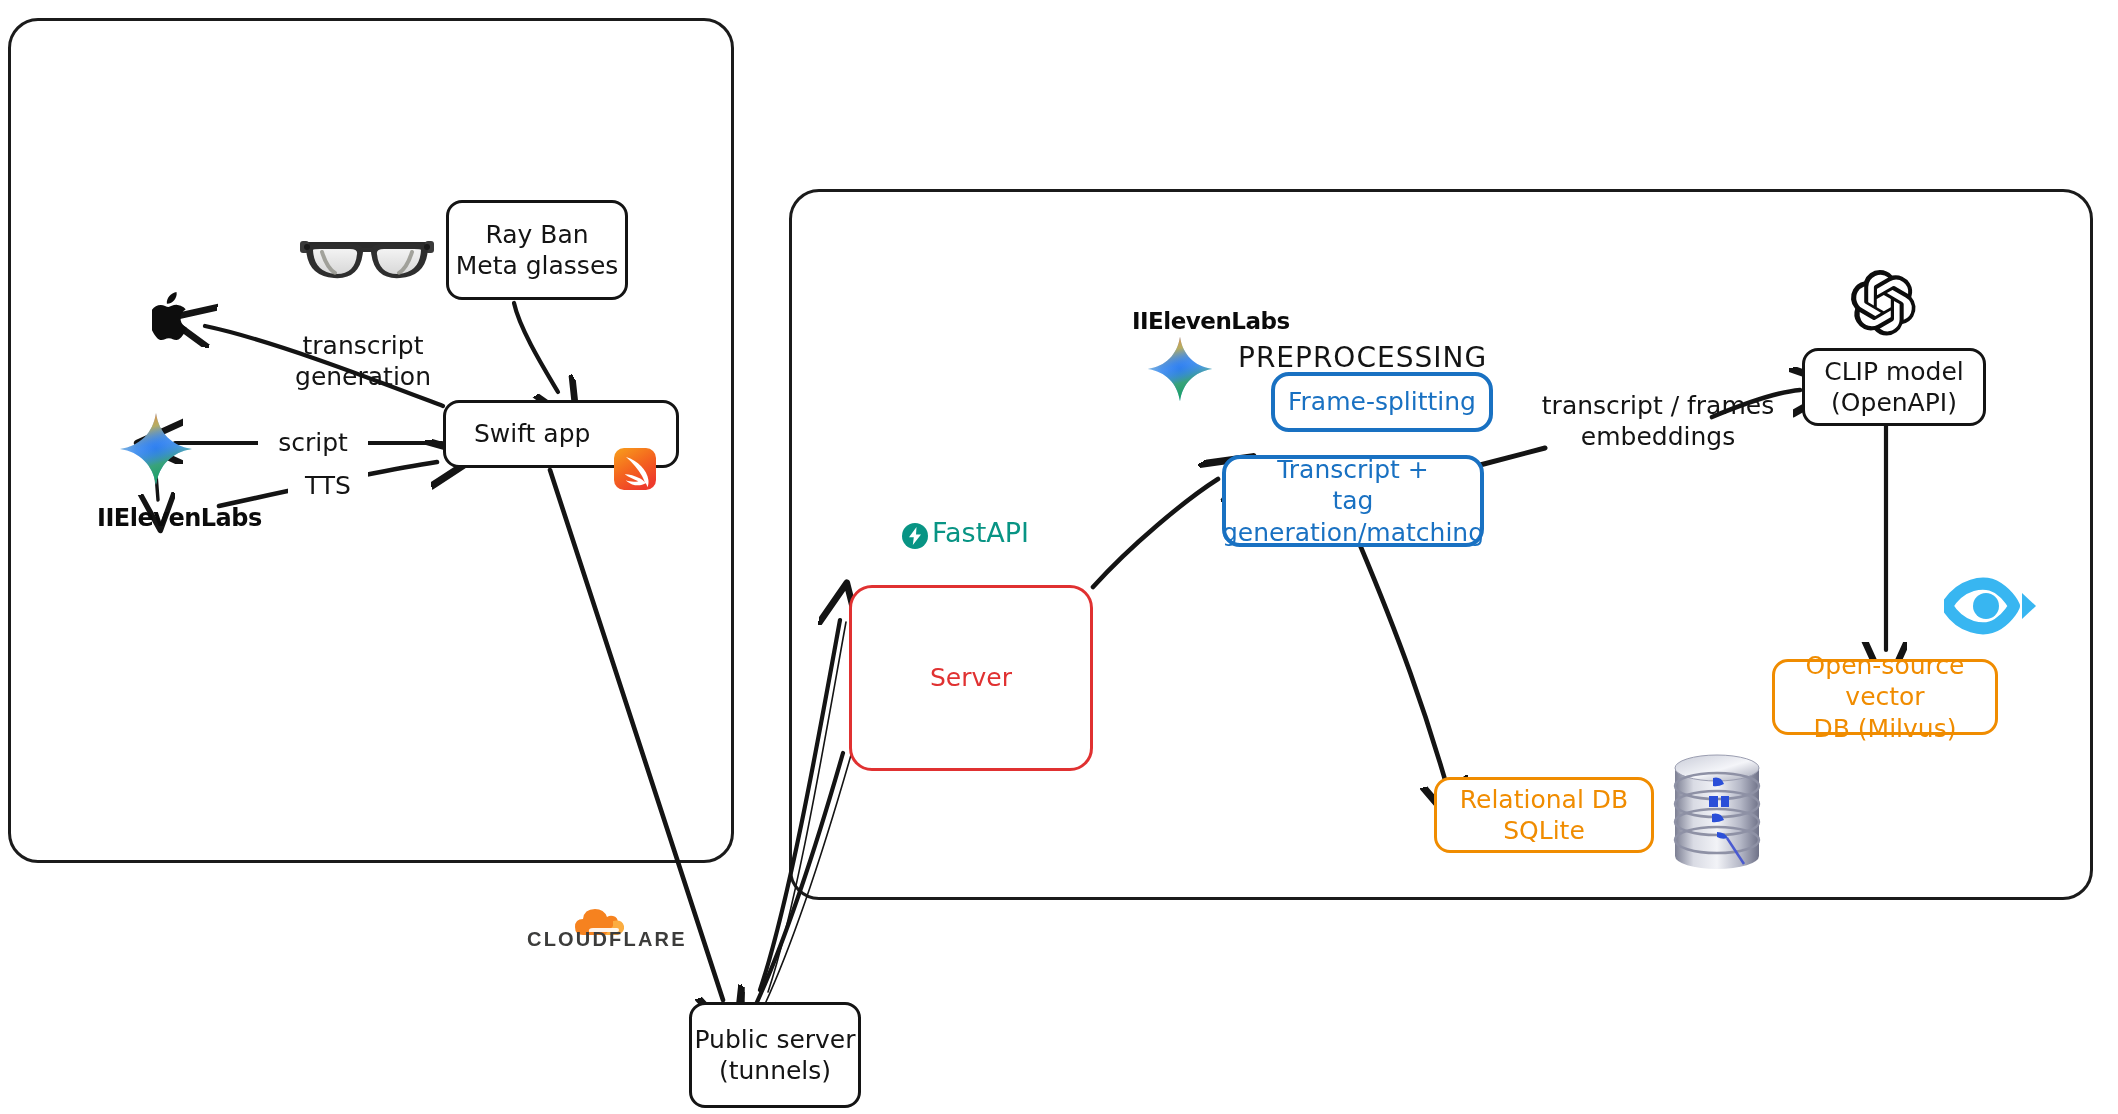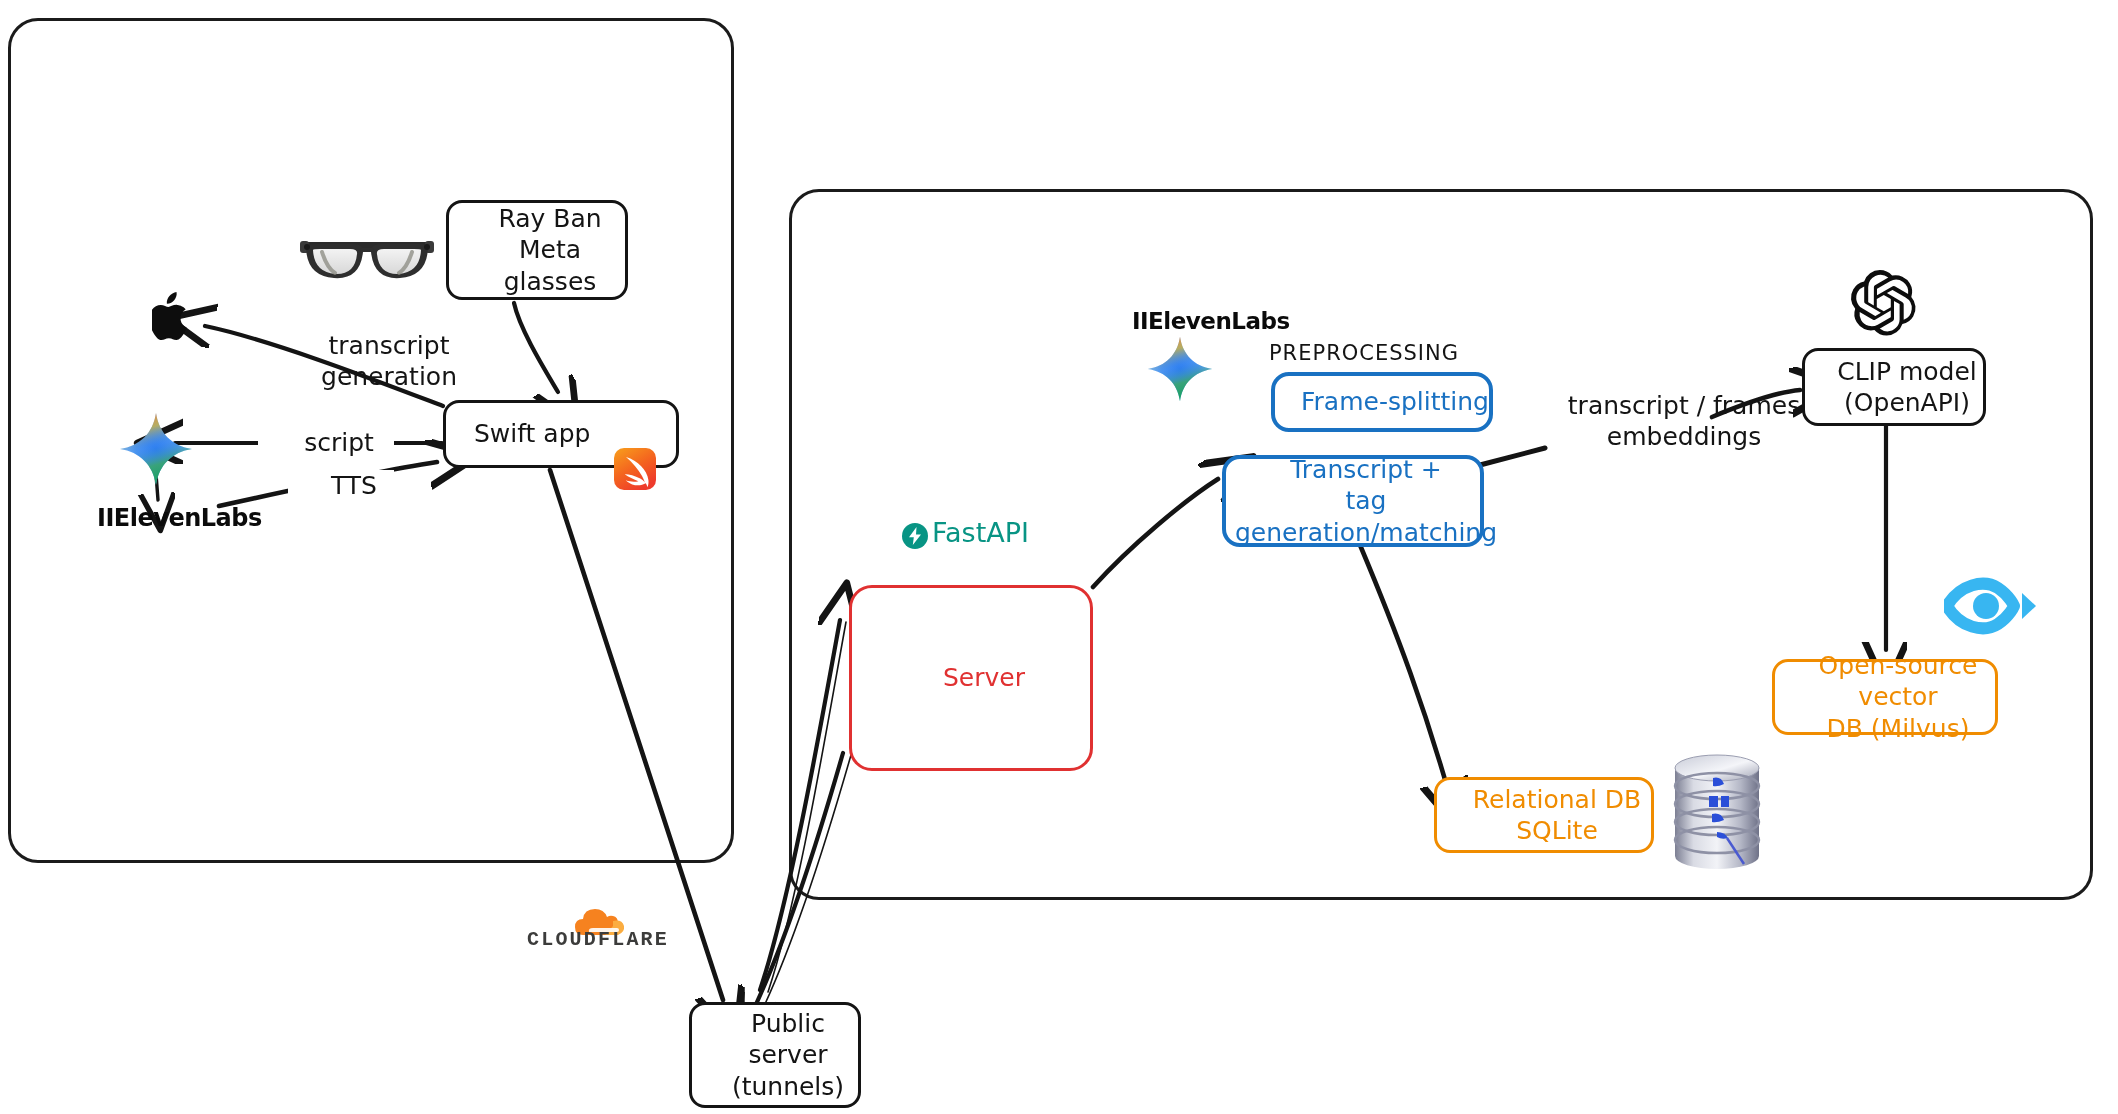--- a/index.html
+++ b/index.html
@@ -76,36 +76,35 @@
     position: absolute;
   }
   .elevenlabs-wordmark {
     font-family: "DejaVu Sans", sans-serif;
     font-weight: bold;
     color: #0b0b0b;
     letter-spacing: -0.5px;
     white-space: nowrap;
   }
   .cloudflare-wordmark {
-    font-family: Liberation Mono, monospace;
+    font-family: Liberation Sans, sans-serif;
     font-weight: bold;
     color: #3c3c3b;
     letter-spacing: 2.2px;
     font-size: 20px;
     white-space: nowrap;
   }
   .fastapi-wordmark {
     font-family: "DejaVu Sans", sans-serif;
     color: #089484;
     font-size: 27px;
     white-space: nowrap;
   }
   .handwritten {
     font-family: "DejaVu Sans", sans-serif;
-    padding-left: 26px;
   }
 </style>
 </head>
 <body>
 
 <div id="canvas">
 
   <div class="panel" style="left:8px; top:18px; width:726px; height:845px;"></div>
 
   <div class="panel" style="left:789px; top:189px; width:1304px; height:711px;"></div>
@@ -260,21 +259,21 @@
           <stop offset="55%" stop-color="#2f7ff0" stop-opacity="0.05"></stop>
           <stop offset="80%" stop-color="#34a853" stop-opacity="0.75"></stop>
           <stop offset="100%" stop-color="#0f9d58" stop-opacity="0.9"></stop>
         </linearGradient>
       </defs>
       <path d="M38,2 C41,22 54,35 74,38 C54,41 41,54 38,74 C35,54 22,41 2,38 C22,35 35,22 38,2 Z" fill="url(#sparkGradR)"></path>
       <path d="M38,2 C41,22 54,35 74,38 C54,41 41,54 38,74 C35,54 22,41 2,38 C22,35 35,22 38,2 Z" fill="url(#sparkTintR)"></path>
     </svg>
   </div>
 
-  <div class="label handwritten" style="left:1238px; top:340px; width:200px; font-size:21px; letter-spacing:1px;">PREPROCESSING</div>
+  <div class="label handwritten" style="left:1238px; top:340px; width:200px; font-size:28px; letter-spacing:1px;">PREPROCESSING</div>
 
   <div class="node box-blue handwritten" style="left:1236px; top:372px; width:222px; height:60px; font-size:25px;margin-left:35px;">Frame-splitting</div>
 
   <div class="node box-blue handwritten" style="left:1222px; top:455px; width:262px; height:92px; font-size:25px;">Transcript +
 tag generation/matching</div>
 
   <div class="label handwritten" style="left:1528px; top:390px; width:260px; font-size:25px;">transcript / frames
 embeddings</div>
 
   <div class="logo" style="left:1846px; top:265px; width:76px; height:76px;">

